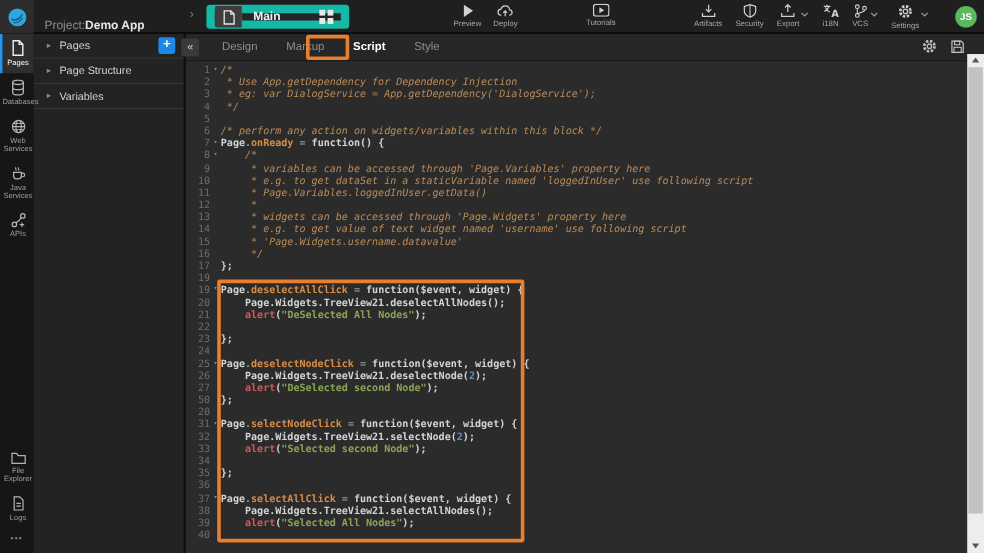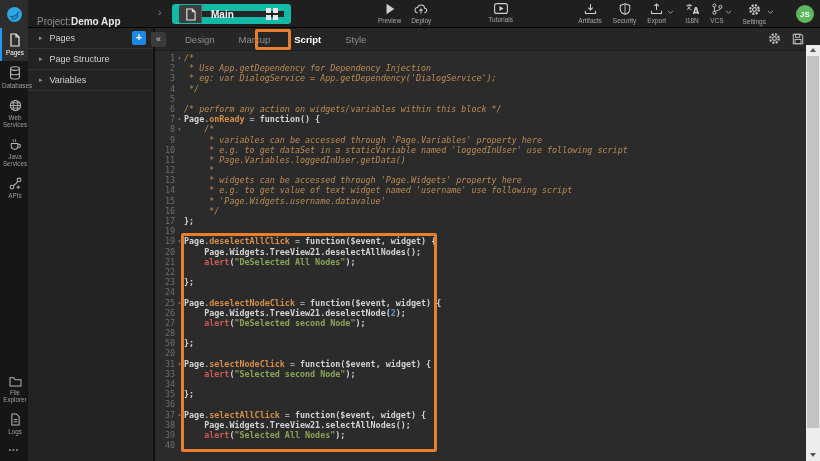--- a/index.html
+++ b/index.html
@@ -382,24 +382,24 @@
         <div class="crow"><span class="ln">19</span><span class="fold"></span><span class="code"></span></div>
         <div class="crow"><span class="ln">19</span><span class="fold">▾</span><span class="code"><span class="tk-d">Page</span><span class="tk-o">.</span><span class="tk-p">deselectAllClick</span><span class="tk-o"> = </span><span class="tk-d">function(</span><span class="tk-i">$event</span><span class="tk-d">, </span><span class="tk-i">widget</span><span class="tk-d">) {</span></span></div>
         <div class="crow"><span class="ln">20</span><span class="fold"></span><span class="code"><span class="tk-d">    Page.Widgets.TreeView21.deselectAllNodes();</span></span></div>
         <div class="crow"><span class="ln">21</span><span class="fold"></span><span class="code"><span class="tk-d">    </span><span class="tk-a">alert</span><span class="tk-d">(</span><span class="tk-s">"DeSelected All Nodes"</span><span class="tk-d">);</span></span></div>
         <div class="crow"><span class="ln">22</span><span class="fold"></span><span class="code"></span></div>
         <div class="crow"><span class="ln">23</span><span class="fold"></span><span class="code"><span class="tk-d">};</span></span></div>
         <div class="crow"><span class="ln">24</span><span class="fold"></span><span class="code"></span></div>
         <div class="crow"><span class="ln">25</span><span class="fold">▾</span><span class="code"><span class="tk-d">Page</span><span class="tk-o">.</span><span class="tk-p">deselectNodeClick</span><span class="tk-o"> = </span><span class="tk-d">function(</span><span class="tk-i">$event</span><span class="tk-d">, </span><span class="tk-i">widget</span><span class="tk-d">) {</span></span></div>
         <div class="crow"><span class="ln">26</span><span class="fold"></span><span class="code"><span class="tk-d">    Page.Widgets.TreeView21.deselectNode(</span><span class="tk-n">2</span><span class="tk-d">);</span></span></div>
         <div class="crow"><span class="ln">27</span><span class="fold"></span><span class="code"><span class="tk-d">    </span><span class="tk-a">alert</span><span class="tk-d">(</span><span class="tk-s">"DeSelected second Node"</span><span class="tk-d">);</span></span></div>
-        <div class="crow"><span class="ln">28</span><span class="fold"></span><span class="code"></span></div>
         <div class="crow"><span class="ln">50</span><span class="fold"></span><span class="code"><span class="tk-d">};</span></span></div>
         <div class="crow"><span class="ln">20</span><span class="fold"></span><span class="code"></span></div>
         <div class="crow"><span class="ln">31</span><span class="fold">▾</span><span class="code"><span class="tk-d">Page</span><span class="tk-o">.</span><span class="tk-p">selectNodeClick</span><span class="tk-o"> = </span><span class="tk-d">function(</span><span class="tk-i">$event</span><span class="tk-d">, </span><span class="tk-i">widget</span><span class="tk-d">) {</span></span></div>
+        <div class="crow"><span class="ln">32</span><span class="fold"></span><span class="code"><span class="tk-d">    Page.Widgets.TreeView21.selectNode(</span><span class="tk-n">2</span><span class="tk-d">);</span></span></div>
         <div class="crow"><span class="ln">33</span><span class="fold"></span><span class="code"><span class="tk-d">    </span><span class="tk-a">alert</span><span class="tk-d">(</span><span class="tk-s">"Selected second Node"</span><span class="tk-d">);</span></span></div>
         <div class="crow"><span class="ln">34</span><span class="fold"></span><span class="code"></span></div>
         <div class="crow"><span class="ln">35</span><span class="fold"></span><span class="code"><span class="tk-d">};</span></span></div>
         <div class="crow"><span class="ln">36</span><span class="fold"></span><span class="code"></span></div>
         <div class="crow"><span class="ln">37</span><span class="fold">▾</span><span class="code"><span class="tk-d">Page</span><span class="tk-o">.</span><span class="tk-p">selectAllClick</span><span class="tk-o"> = </span><span class="tk-d">function(</span><span class="tk-i">$event</span><span class="tk-d">, </span><span class="tk-i">widget</span><span class="tk-d">) {</span></span></div>
         <div class="crow"><span class="ln">38</span><span class="fold"></span><span class="code"><span class="tk-d">    Page.Widgets.TreeView21.selectAllNodes();</span></span></div>
         <div class="crow"><span class="ln">39</span><span class="fold"></span><span class="code"><span class="tk-d">    </span><span class="tk-a">alert</span><span class="tk-d">(</span><span class="tk-s">"Selected All Nodes"</span><span class="tk-d">);</span></span></div>
         <div class="crow"><span class="ln">40</span><span class="fold"></span><span class="code"></span></div>
       </div>
   </div>

